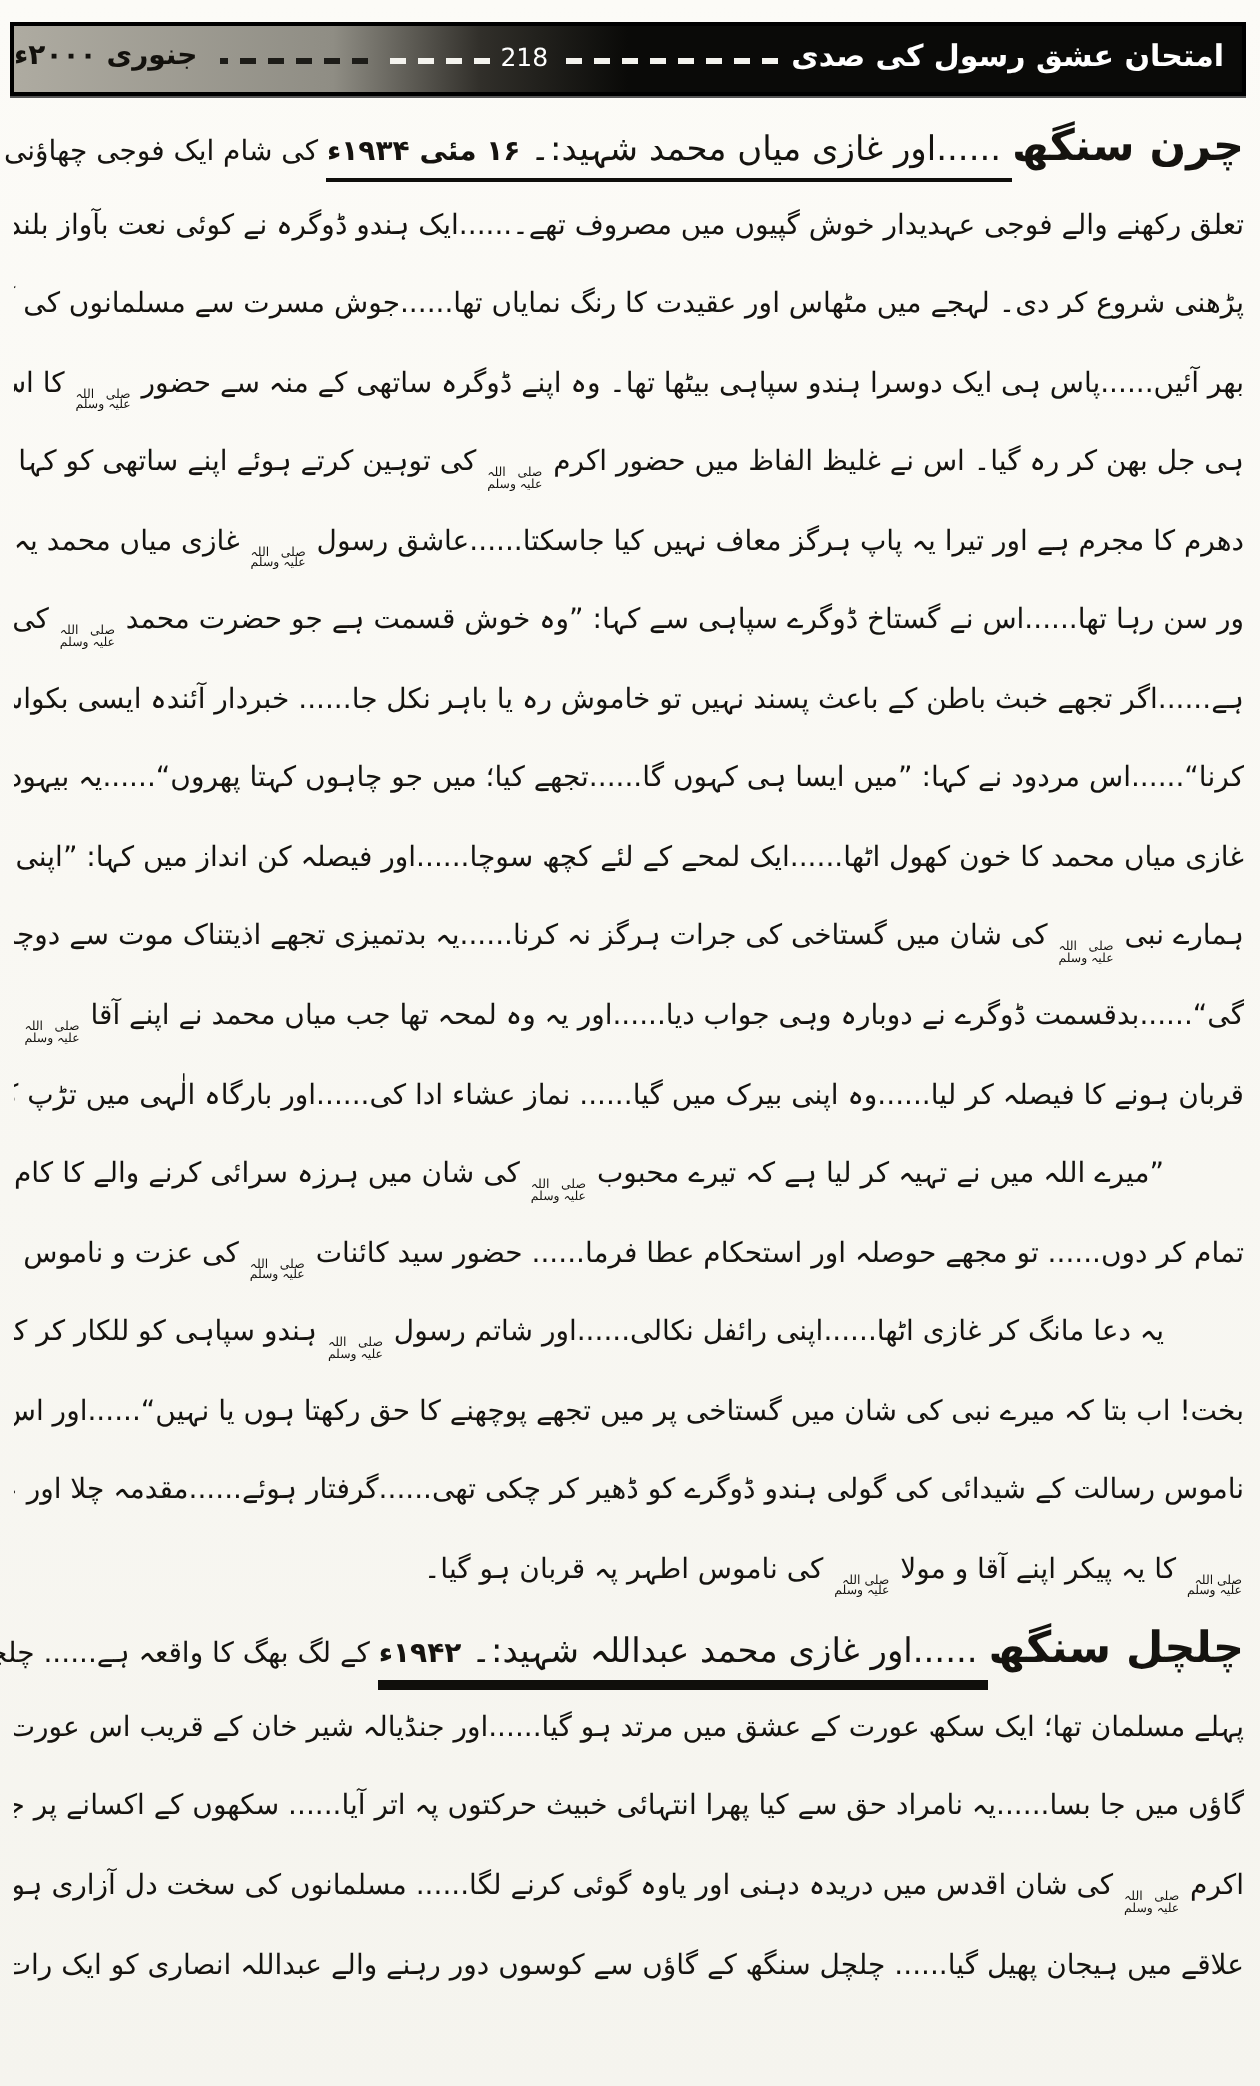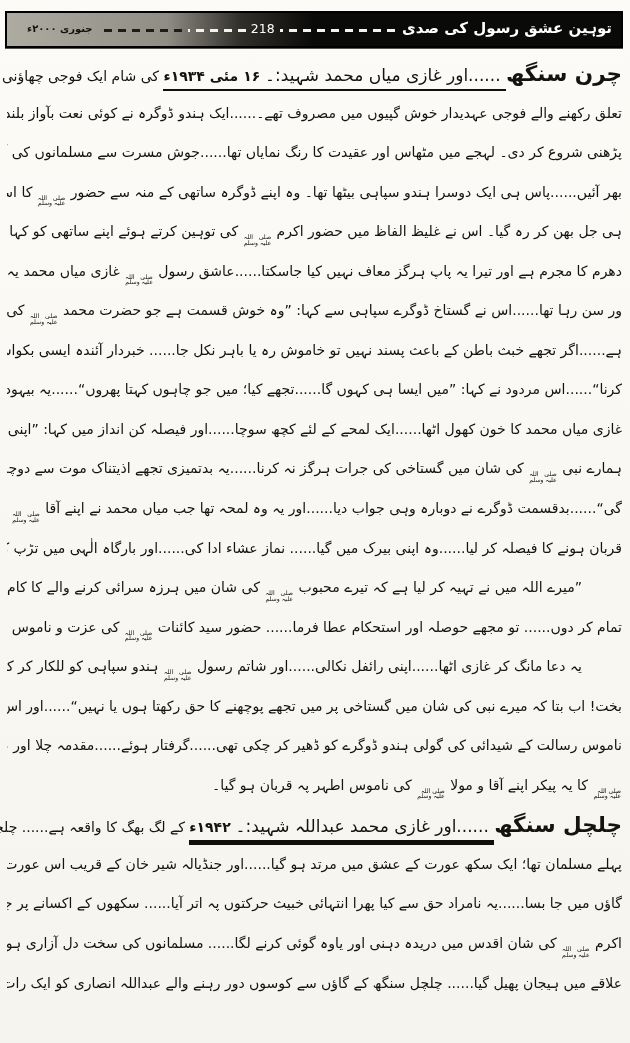--- a/index.html
+++ b/index.html
@@ -18,21 +18,21 @@
     box-shadow:0 1px 0 #555;
   }
   .hdr-title{color:#fff;font-weight:700;font-size:15px;padding:0 9px 3px 4px;white-space:nowrap;}
   .dash{height:3px;align-self:center;margin:2px 3px 0 3px;}
   .d-white{background:repeating-linear-gradient(to left,#f4f3ee 0 8px,transparent 8px 14px);}
   .d-dark{background:repeating-linear-gradient(to left,#1d1c18 0 8px,transparent 8px 14px);}
   .dash-a{flex:1.1;}
   .dash-b{flex:.55;}
   .dash-c{flex:.75;}
   .hdr-num{color:#fff;font-size:12.5px;padding:0 2px 2px 2px;white-space:nowrap;}
-  .hdr-date{color:#13110d;font-weight:700;font-size:10px;padding:0 8px 3px 20px;white-space:nowrap;}
+  .hdr-date{color:#13110d;font-weight:700;font-size:14px;padding:0 8px 3px 0;white-space:nowrap;}
   
   .body-text{position:absolute;top:54px;right:8px;left:7px;}
   .line{
     height:39.55px;line-height:39.55px;font-size:14px;
     text-align:justify;text-align-last:justify;text-justify:inter-word;
     white-space:nowrap;overflow:hidden;
   }
   .line.ind{padding-right:40px;}
   .line.end{text-align:right;text-align-last:right;}
   .heading{overflow:visible;}
@@ -49,21 +49,21 @@
     vertical-align:-3px;font-size:6.2px;line-height:5.6px;font-weight:400;
     text-align:center;margin:0 1px;letter-spacing:0;
   }
 </style>
 </head>
 <body>
 
 <div class="page">
 
   <div class="hdr">
-    <span class="hdr-title">توہین عشق رسول کی صدی</span>
+    <span class="hdr-title">امتحان عشق رسول کی صدی</span>
     <span class="dash dash-a d-white"></span>
     <span class="hdr-num">218</span>
     <span class="dash dash-b d-white"></span>
     <span class="dash dash-c d-dark"></span>
     <span class="hdr-date">جنوری ۲۰۰۰ء</span>
   </div>
 
   <div class="body-text">
       <div class="line heading"><span class="hd-name">چرن سنگھ</span><span class="hd-u thin"><span class="hd-mid"> ......اور غازی میاں محمد شہید:۔</span><span class="hd-date"> ۱۶ مئی ۱۹۳۴ء</span></span> <span class="hd-rest">کی شام ایک فوجی چھاؤنی میں مختلف مذاہب سے</span></div>
       <div class="line">تعلق رکھنے والے فوجی عہدیدار خوش گپیوں میں مصروف تھے۔......ایک ہندو ڈوگرہ نے کوئی نعت بآواز بلند ترنم سے</div>

